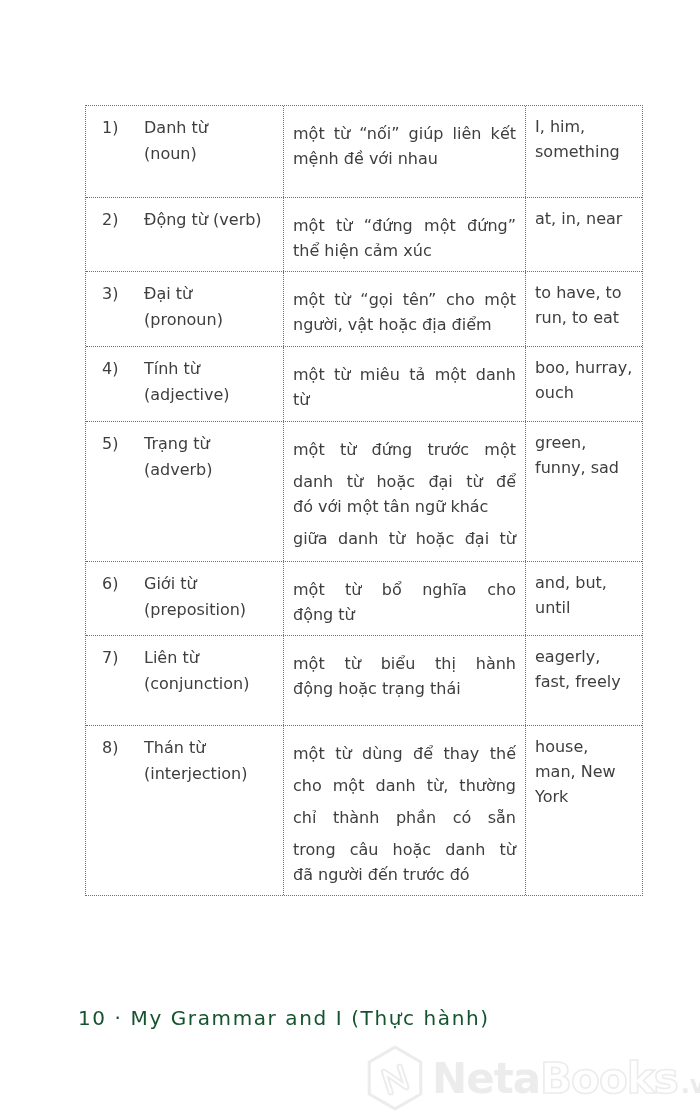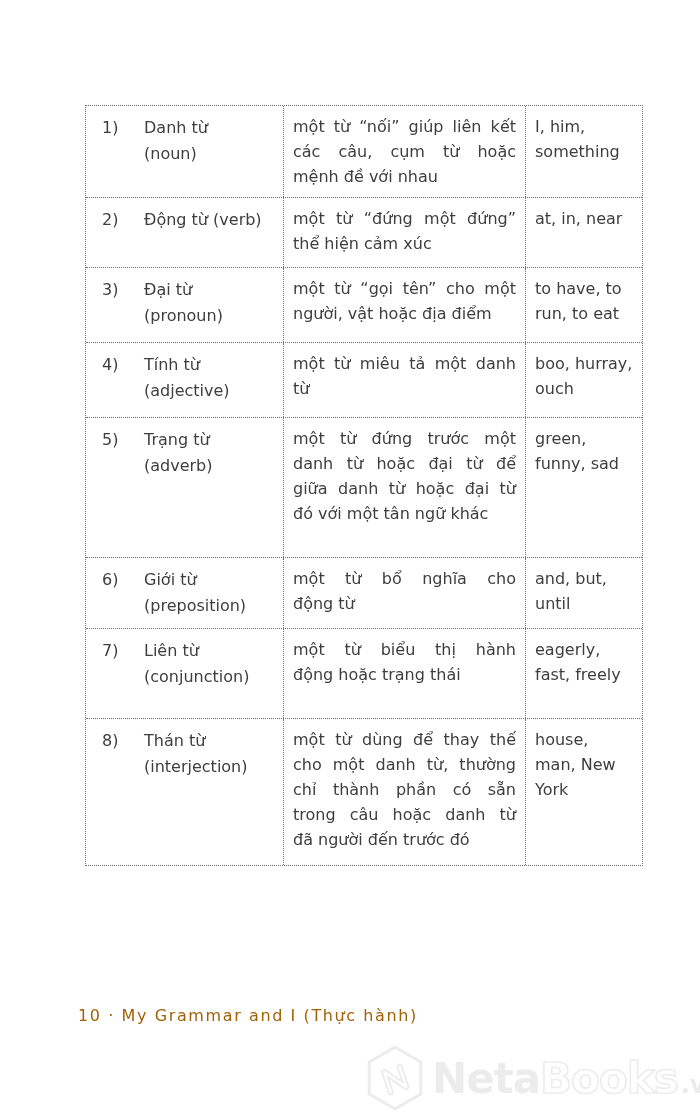--- a/index.html
+++ b/index.html
@@ -18,27 +18,27 @@
   .t-row{display:flex;border-bottom:1px dotted #707070;box-sizing:border-box;}
   .t-row:last-child{border-bottom:none;}
   .c1{width:198px;box-sizing:border-box;border-right:1px dotted #707070;
       padding:9px 4px 9px 16px;display:flex;align-items:flex-start;}
   .num{width:42px;flex:none;line-height:26px;}
   .term-lines{flex:1;min-width:0;}
   .term-line{line-height:26px;white-space:nowrap;}
   .c2{width:242px;box-sizing:border-box;border-right:1px dotted #707070;
       padding:8px 9px;}
   .def-line{line-height:25px;}
-  .def-line.just{text-align:justify;text-align-last:justify;}
+  .def-line.just{text-align:justify;text-align-last:justify;margin-top:7px;}
   .c3{flex:1;min-width:0;box-sizing:border-box;padding:8px 2px 8px 9px;}
   .ex-line{line-height:25px;white-space:nowrap;}
   
   .page-footer{
     position:absolute;left:78px;top:1006px;
-    font-size:16px;letter-spacing:1.6px;color:#a16207;
+    font-size:20px;letter-spacing:1.6px;color:#14532d;
   }
   
   .watermark{
     position:absolute;left:364px;top:1045px;
     display:flex;align-items:center;gap:6px;
     user-select:none;
   }
   .wm-text{display:flex;align-items:baseline;letter-spacing:-1px;}
   .wm-neta{font-size:42px;font-weight:bold;color:#ececec;}
   .wm-books{font-size:42px;font-weight:bold;color:#ffffff;
@@ -52,21 +52,20 @@
     <div class="t-row" style="min-height: 92px;">
       <div class="c1">
         <span class="num">1)</span>
         <div class="term-lines">
           <div class="term-line">Danh từ</div>
           <div class="term-line">(noun)</div>
         </div>
       </div>
       <div class="c2">
         <div class="def-line just">một từ “nối” giúp liên kết</div>
-        <div class="def-line just">các câu, cụm từ hoặc</div>
         <div class="def-line">mệnh đề với nhau</div>
       </div>
       <div class="c3">
         <div class="ex-line">I, him,</div>
         <div class="ex-line">something</div>
       </div>
     </div>
     <div class="t-row" style="min-height: 70px;">
       <div class="c1">
         <span class="num">2)</span>
@@ -120,22 +119,22 @@
       <div class="c1">
         <span class="num">5)</span>
         <div class="term-lines">
           <div class="term-line">Trạng từ</div>
           <div class="term-line">(adverb)</div>
         </div>
       </div>
       <div class="c2">
         <div class="def-line just">một từ đứng trước một</div>
         <div class="def-line just">danh từ hoặc đại từ để</div>
+        <div class="def-line">đó với một tân ngữ khác</div>
         <div class="def-line just">giữa danh từ hoặc đại từ</div>
-        <div class="def-line">đó với một tân ngữ khác</div>
       </div>
       <div class="c3">
         <div class="ex-line">green,</div>
         <div class="ex-line">funny, sad</div>
       </div>
     </div>
     <div class="t-row" style="min-height: 70px;">
       <div class="c1">
         <span class="num">6)</span>
         <div class="term-lines">

